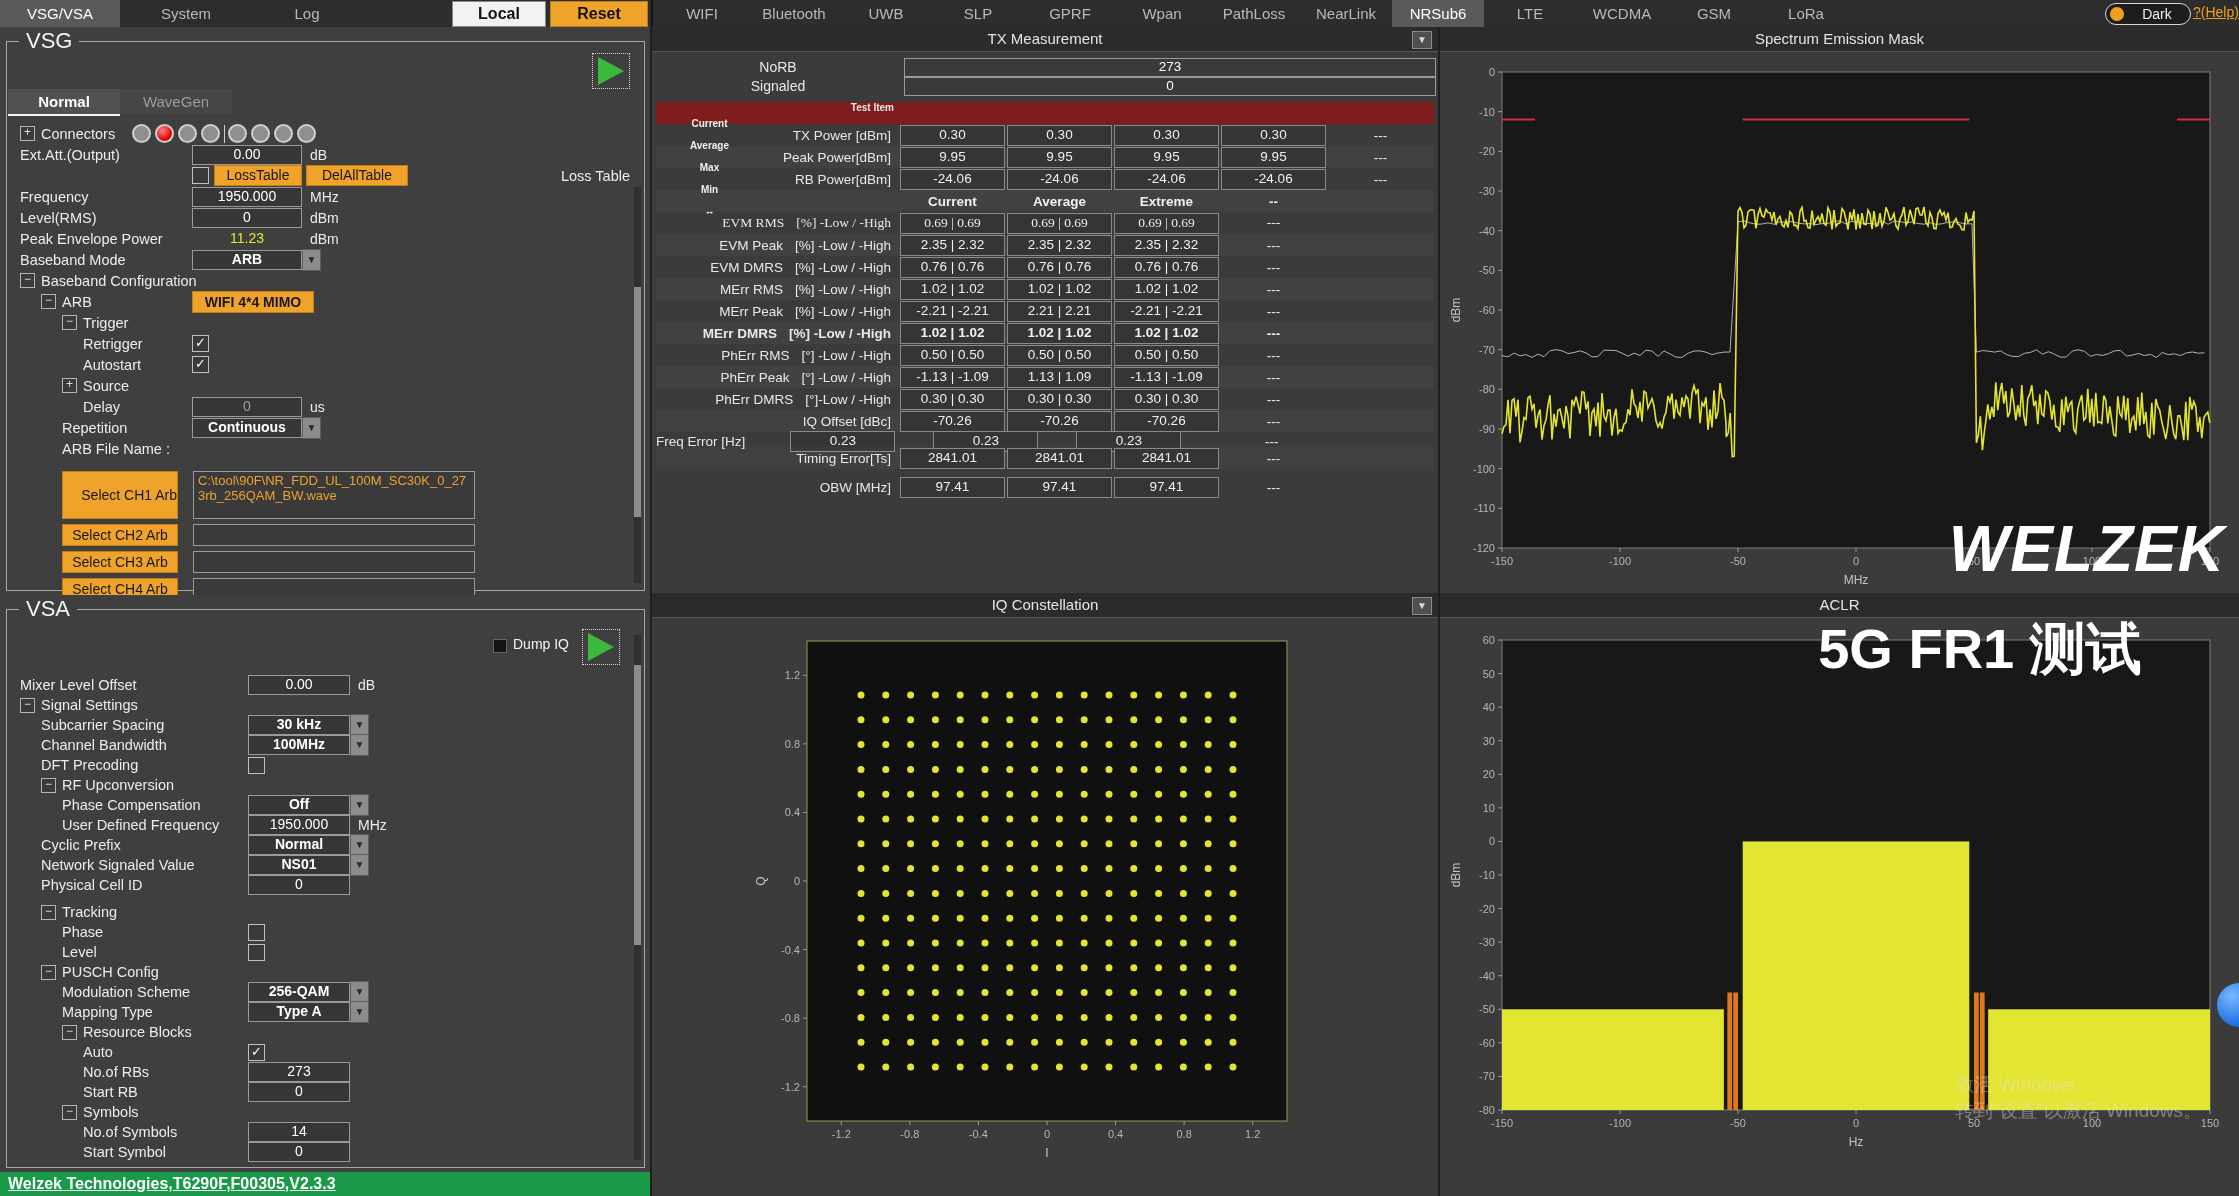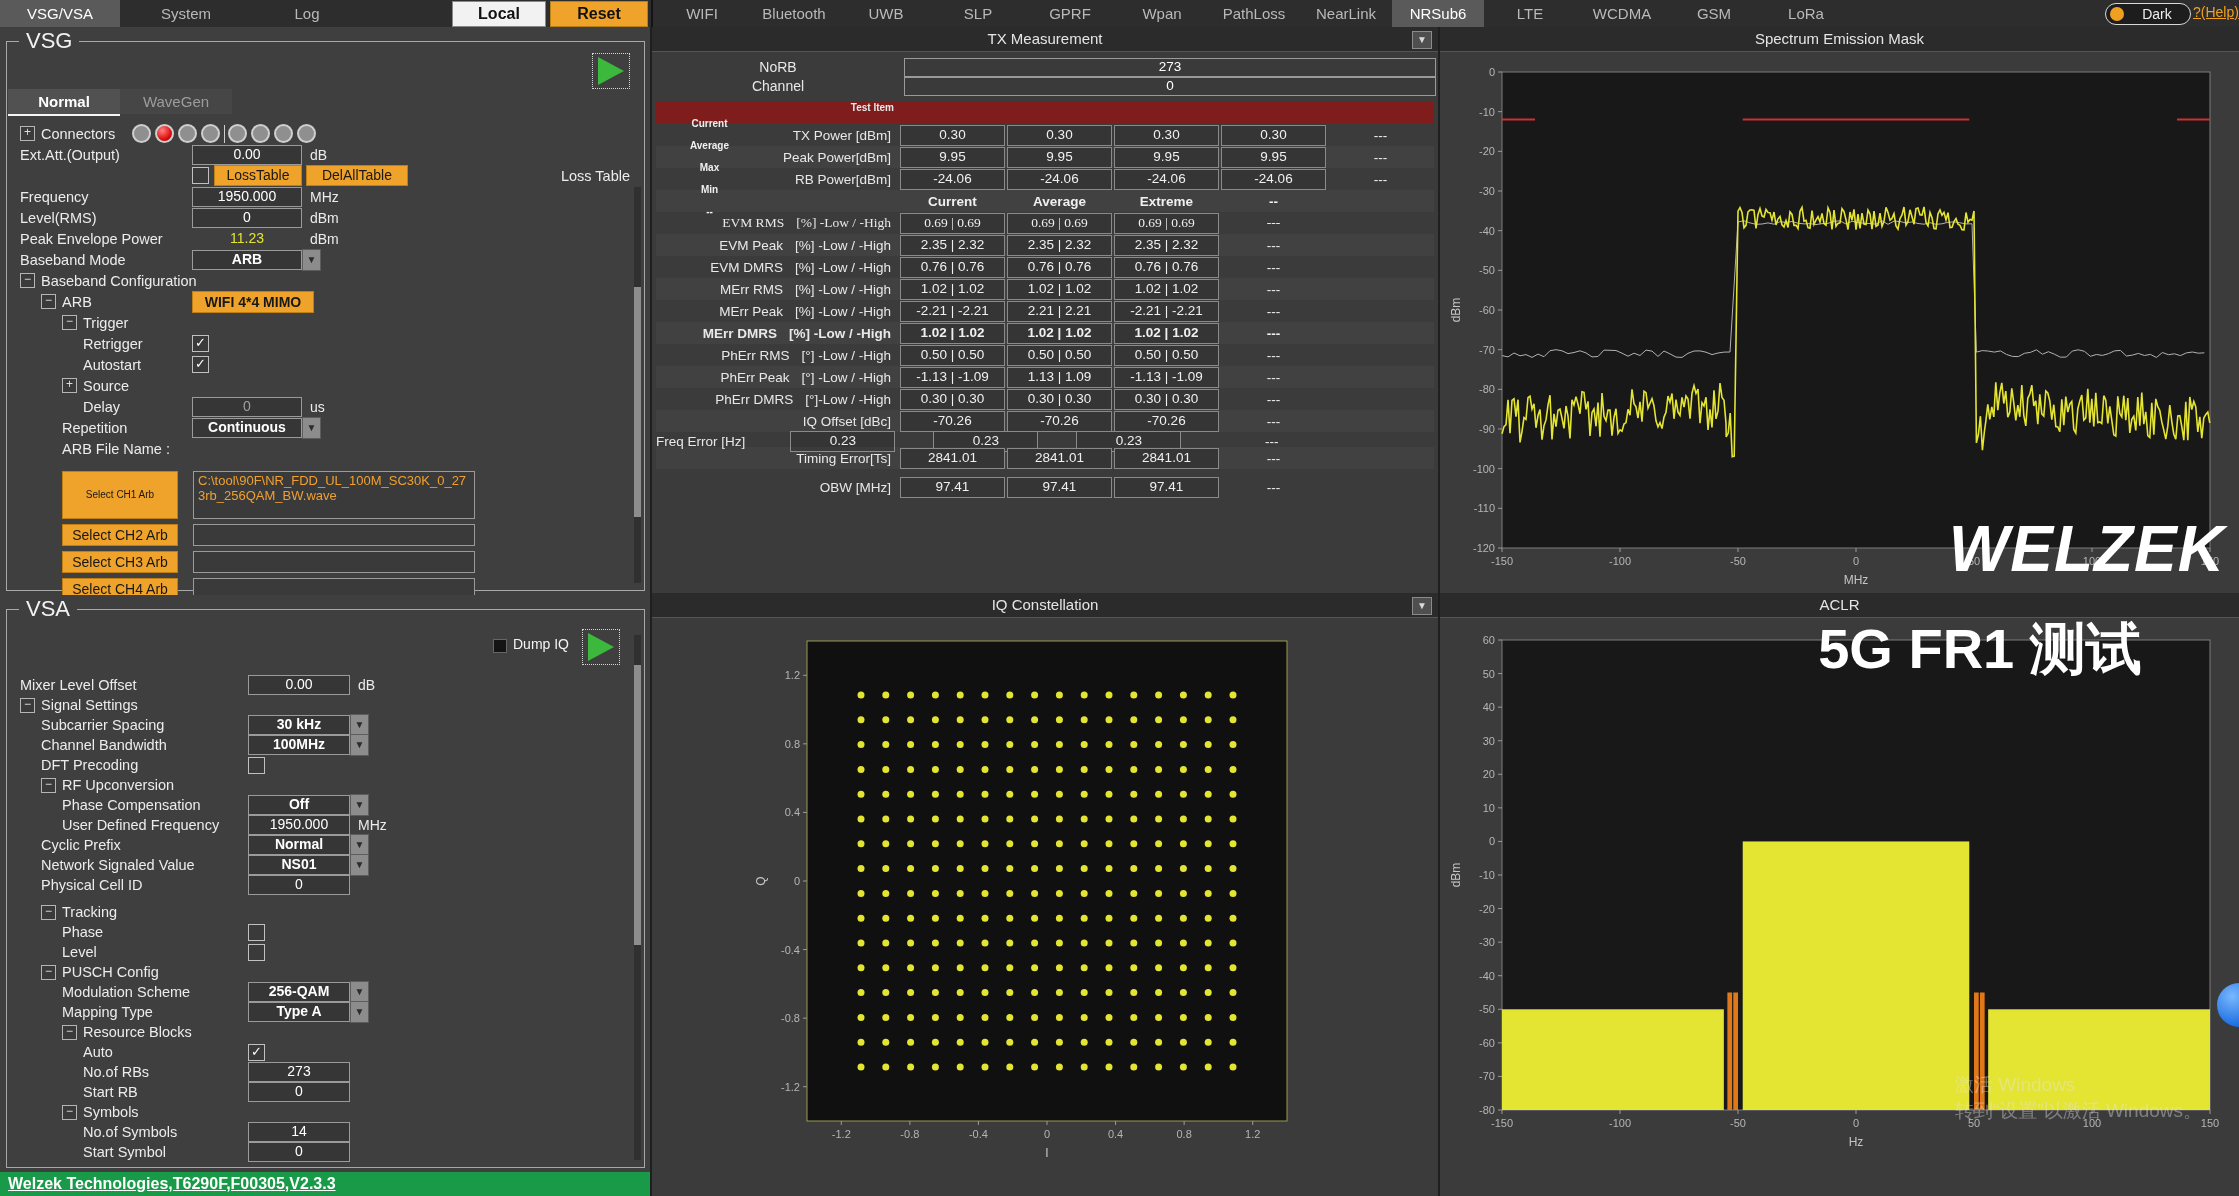--- a/index.html
+++ b/index.html
@@ -221,21 +221,21 @@
           <span class="lbl">Repetition</span>
           <span class="val b">Continuous</span>
           <span class="dd-a">▼</span>
         </div>
         <div class="row" style="padding-left: 52px;">
           <span class="lbl">ARB File Name :</span>
         </div>
       </div>
     <div id="arb-rows" style="position:absolute;left:10px;top:444px;right:20px;">
         <div class="arb-row" style="height: 48px;">
-          <span class="obtn" style="left: 52px; width: 114px; height: 46px; line-height: 46px; font-size: 10px;">Select CH1 Arb</span>
+          <span class="obtn" style="left: 52px; width: 114px; height: 46px; line-height: 46px; font-size: 14px; text-align: right;">Select CH1 Arb</span>
           <span class="arb-file" style="height: 44px;">C:\tool\90F\NR_FDD_UL_100M_SC30K_0_273rb_256QAM_BW.wave</span>
         </div>
         <div class="arb-row" style="height: 22px;">
           <span class="obtn" style="left: 52px; width: 114px; height: 20px; line-height: 20px; font-size: 14px;">Select CH2 Arb</span>
           <span class="arb-file" style="height: 18px;"></span>
         </div>
         <div class="arb-row" style="height: 22px;">
           <span class="obtn" style="left: 52px; width: 114px; height: 20px; line-height: 20px; font-size: 14px;">Select CH3 Arb</span>
           <span class="arb-file" style="height: 18px;"></span>
         </div>
@@ -382,21 +382,21 @@
   <div class="vdiv" style="left:1438px;"></div>
 
   <div class="panel" style="left:652px;top:27px;width:786px;height:566px;background:#3b3b3b;">
     <div class="p-head">TX Measurement</div>
     <div class="p-dd">▼</div>
     <div style="position:absolute;top:31px;left:2px;right:4px;height:19px;">
       <span class="norb-lab">NoRB</span>
       <span class="norb-val">273</span>
     </div>
     <div style="position:absolute;top:50px;left:2px;right:4px;height:19px;">
-      <span class="norb-lab">Channel</span>
+      <span class="norb-lab">Signaled</span>
       <span class="norb-val">0</span>
     </div>
     <div id="tx-table" style="position:absolute;left:0;top:75px;right:0;bottom:0;">
         <div class="t-head" style="top: 0px;">
           <div class="t-lab">Test Item</div>
           <div class="t-cell" style="line-height: 22px;">Current</div>
           <div class="t-cell" style="line-height: 22px;">Average</div>
           <div class="t-cell" style="line-height: 22px;">Max</div>
           <div class="t-cell" style="line-height: 22px;">Min</div>
           <div class="t-cell" style="line-height: 22px;">--</div>

